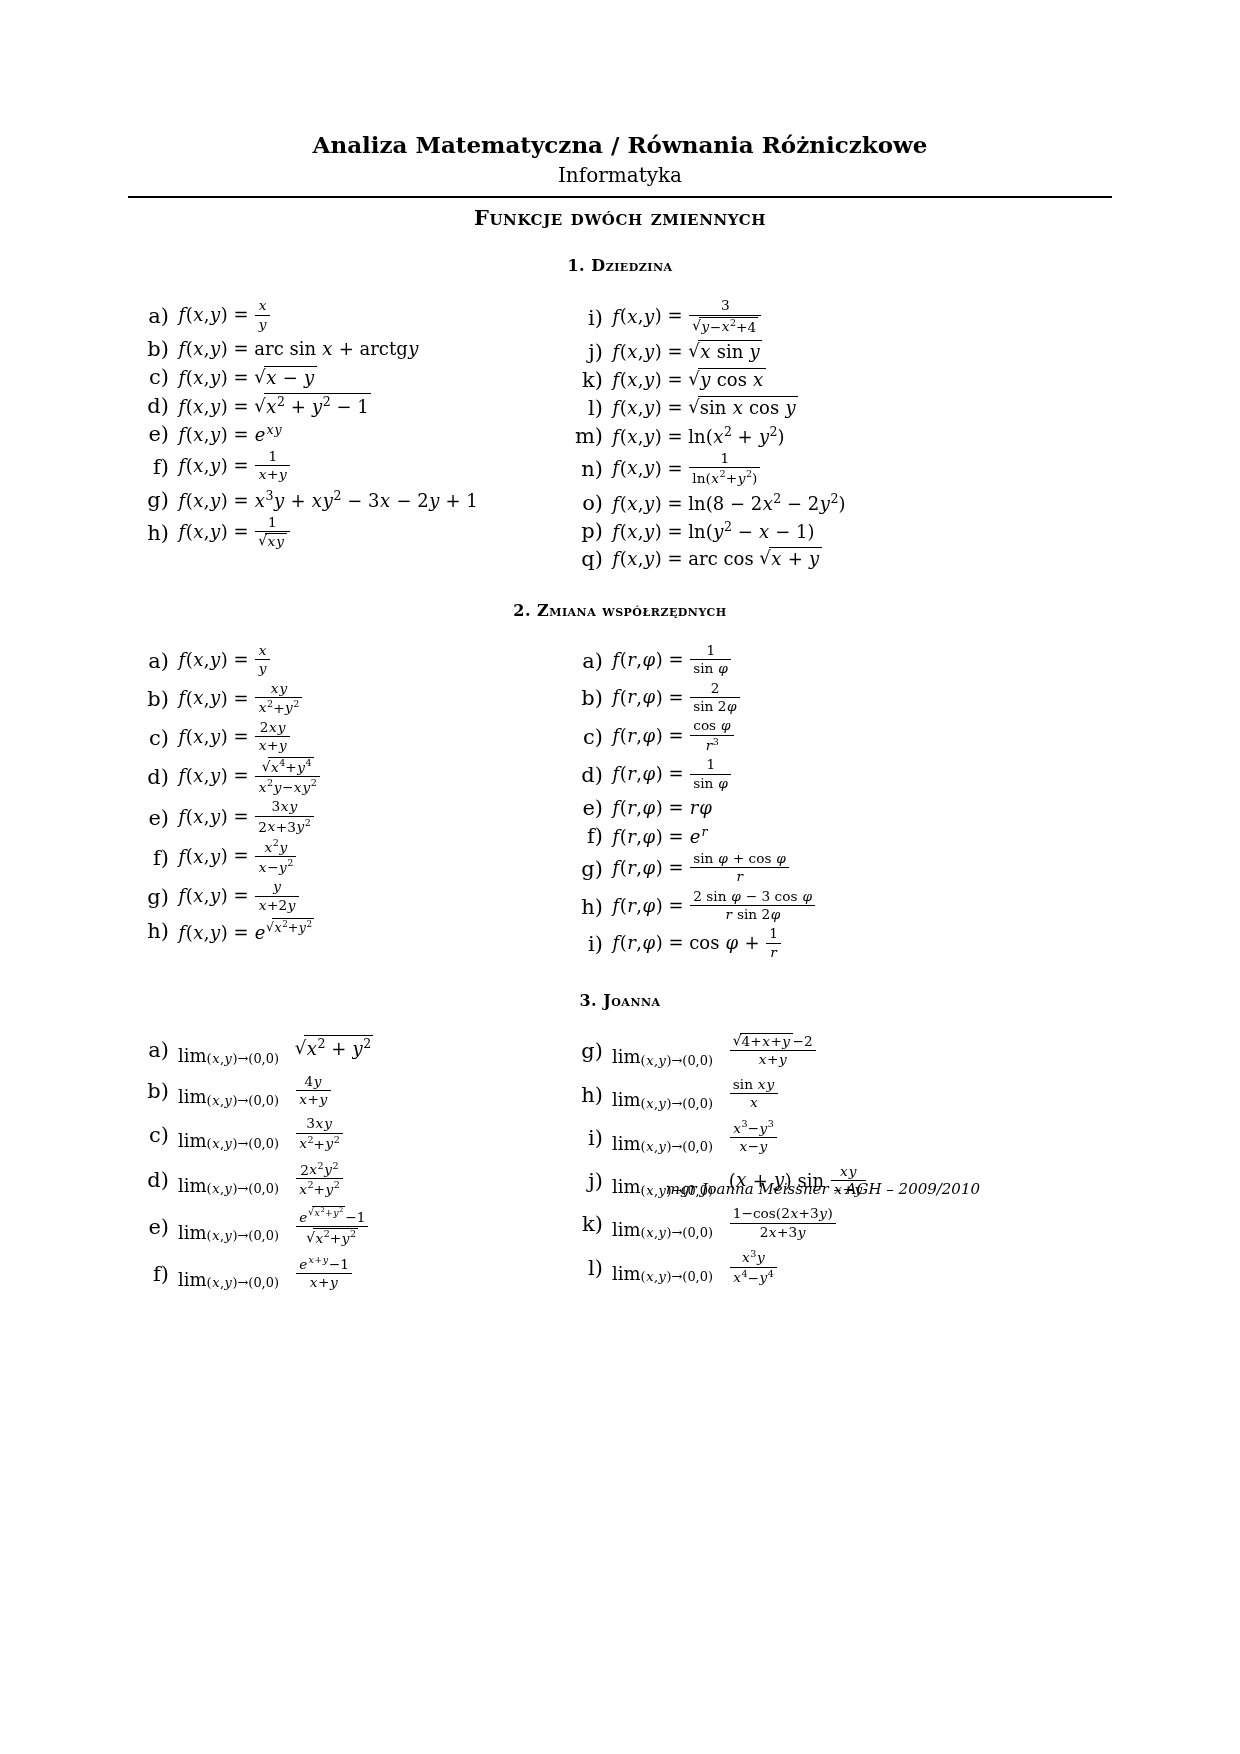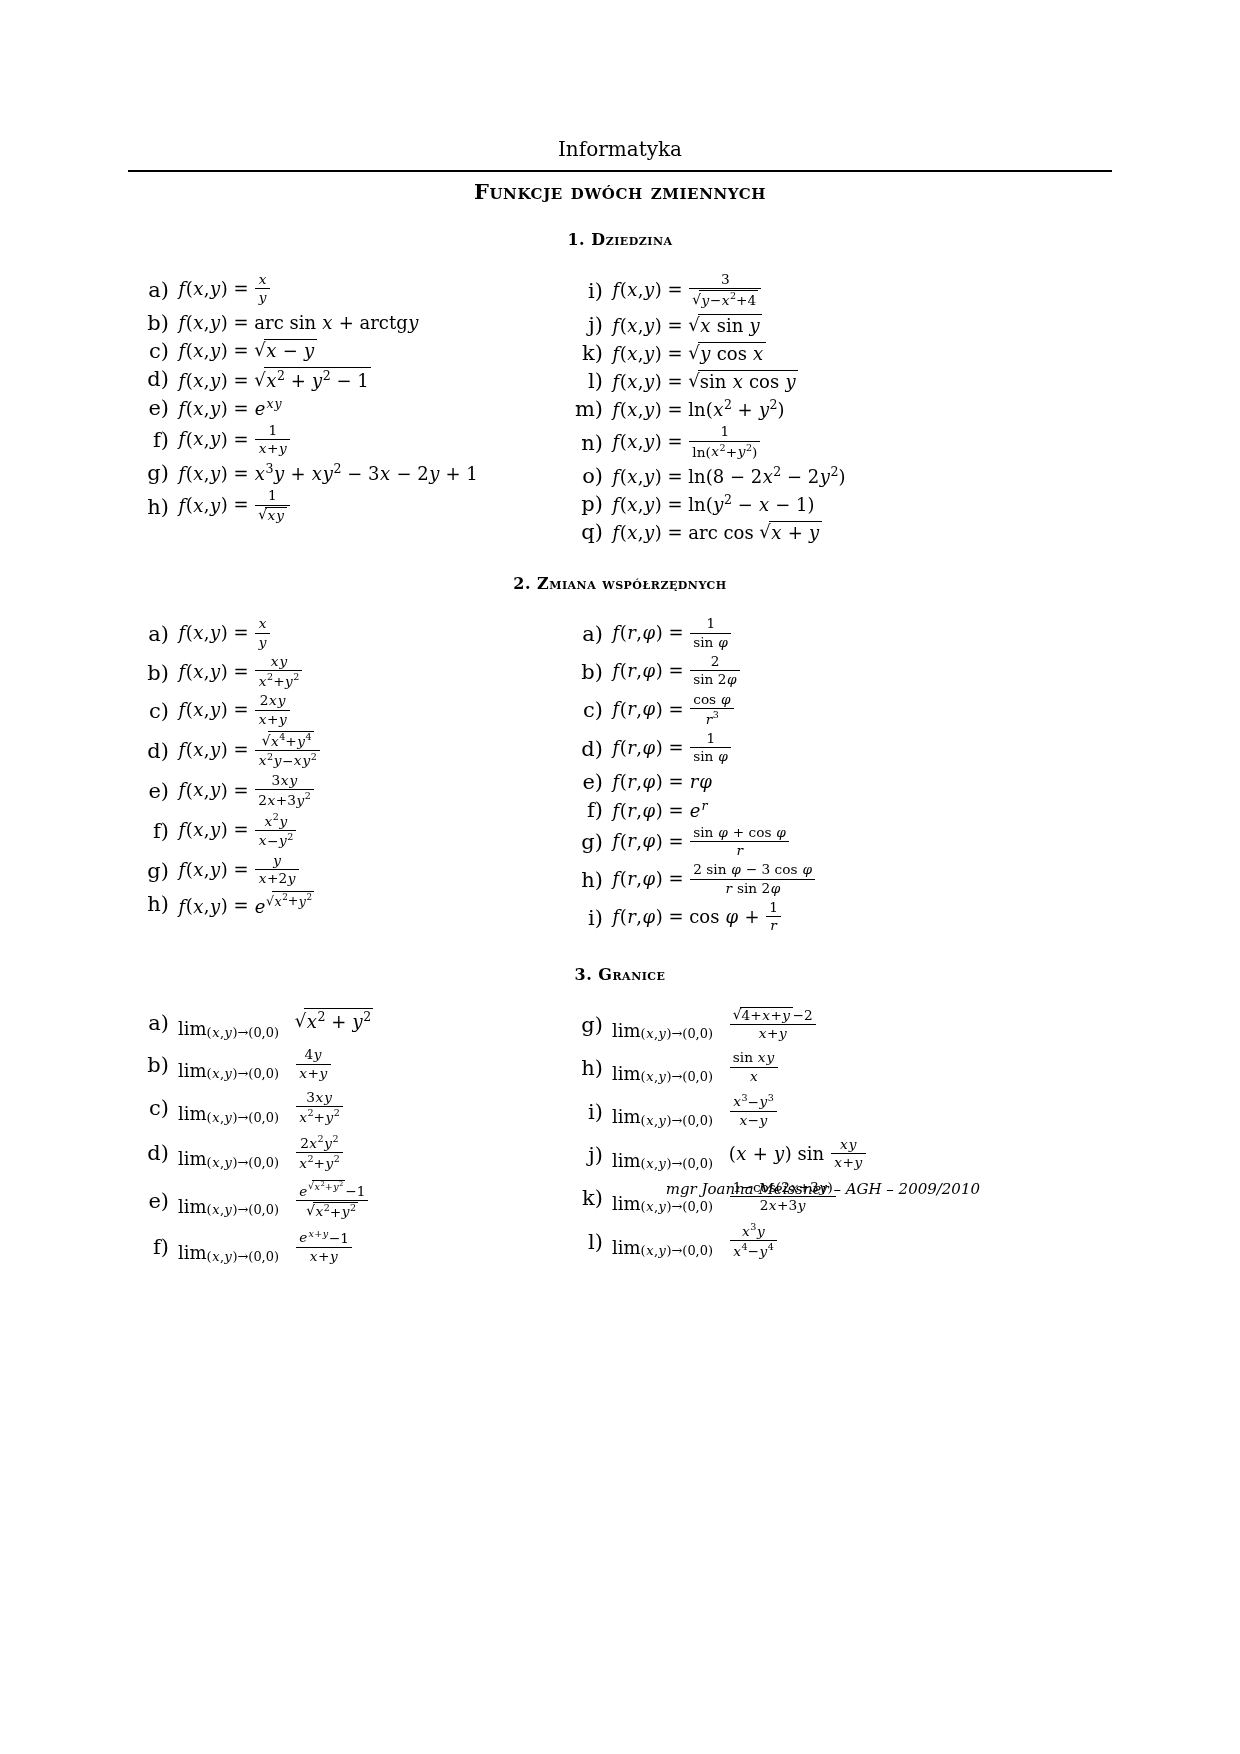--- a/index.html
+++ b/index.html
@@ -50,20 +50,21 @@
   .lim-sec .item{margin-bottom:9px;}
   .footer{
     position:absolute;top:1180px;right:260px;
     font-style:italic;font-size:15px;
   }
 </style>
 </head>
 <body>
 
 <div class="page">
+  <div class="doc-title">Analiza Matematyczna / Równania Różniczkowe</div>
   <div class="doc-subtitle">Informatyka</div>
   <div class="rule"></div>
   <div class="doc-heading">Funkcje dwóch zmiennych</div>
   <div id="sections">
       <section>
         <div class="sec-head"><span>1. </span><span>Dziedzina</span></div>
         <div class="two-col">
           <div class="col col-a">
             <div class="item">
               <span class="lbl">a)</span>
@@ -266,21 +267,21 @@
               <span class="lbl">i)</span>
               <span class="math"><i>f</i>(<i>r</i>,<i>φ</i>) = <span class="rm">cos</span> <i>φ</i> + <span class="fr">
                   <span class="fn">1</span>
                   <span class="fd"><i>r</i></span>
                 </span></span>
             </div>
           </div>
         </div>
       </section>
       <section>
-        <div class="sec-head"><span>3. </span><span>Granice</span></div>
+        <div class="sec-head"><span>3. </span><span>Joanna</span></div>
         <div class="two-col lim-sec">
           <div class="col col-a">
             <div class="item">
               <span class="lbl">a)</span>
               <span class="math"><span class="lim">
                   <span class="rm">lim</span>
                   <span class="lsub">(<i>x</i>,<i>y</i>)→(0,0)</span>
                 </span> <span class="sq"><span class="sr">√</span><span class="sb"><i>x</i><sup>2</sup> + <i>y</i><sup>2</sup></span></span></span>
             </div>
             <div class="item">

